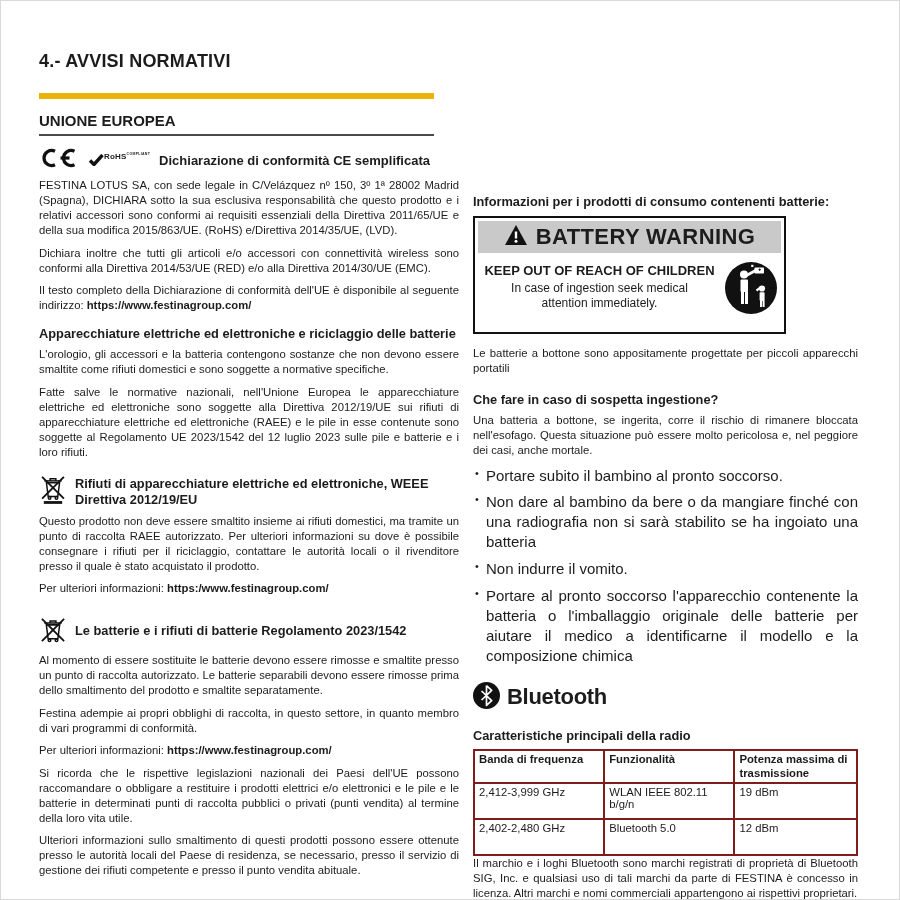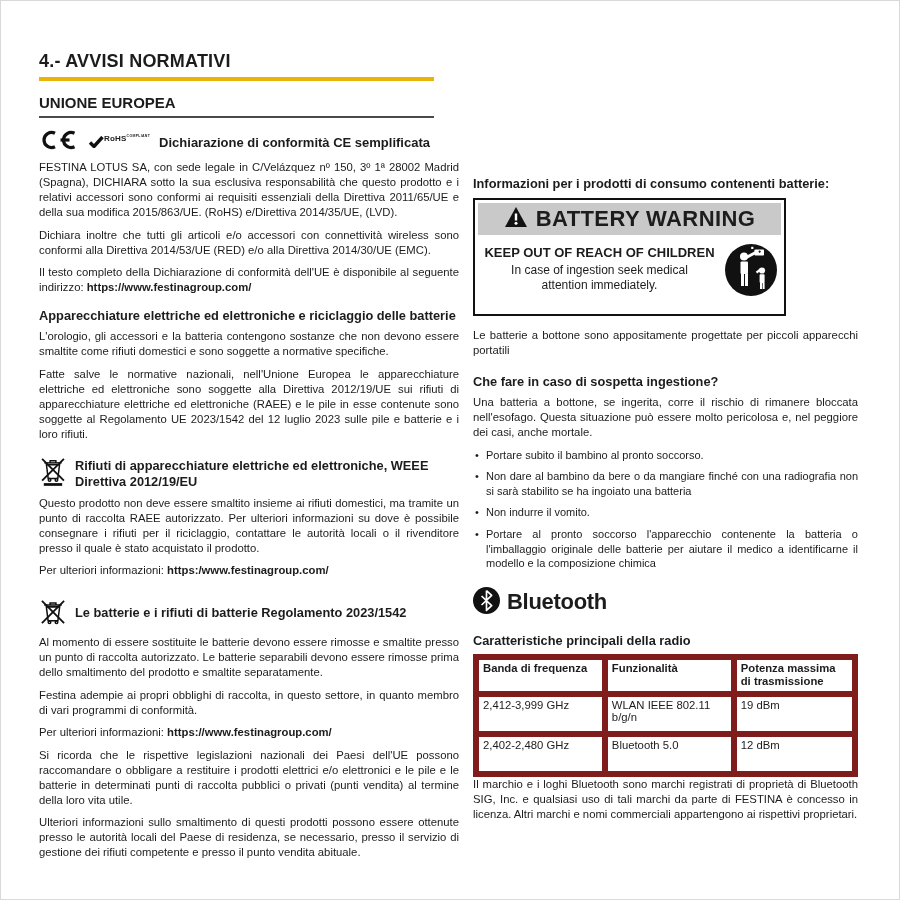--- a/index.html
+++ b/index.html
@@ -9,21 +9,21 @@
     font-family:"Liberation Sans","DejaVu Sans",sans-serif;
     color:#1c1c1c;
     padding:44px 0 0 38px;
     overflow:hidden;
   }
   .columns{display:flex;gap:14px;}
   .col-left{width:420px;flex:0 0 420px;}
   .col-right{width:385px;flex:0 0 385px;padding-top:82px;}
   h1.doc-title{
     font-size:18px;font-weight:bold;margin:6px 0 13px 0;
-    padding-bottom:5px;border-bottom:4px solid #eab308;width:395px;
+    padding-bottom:21px;border-bottom:6px solid #eab308;width:395px;
     letter-spacing:.2px;
   }
   h2.region-title{
     font-size:15px;font-weight:bold;margin:0 0 12px 0;
     padding-bottom:5px;border-bottom:2px solid #4a4a4a;width:395px;
   }
   .ce-row{display:flex;align-items:center;gap:9px;margin:10px 0 6px 0;}
   .ce-row .h{font-size:13px;font-weight:bold;}
   .rohs{display:flex;line-height:1;margin-top:-2px;}
   .rohs .tick{margin-bottom:-3px;}
@@ -42,30 +42,30 @@
   .warnband{
     background:#c9c9c9;height:32px;display:flex;align-items:center;justify-content:center;gap:8px;
   }
   .warnband .t{font-size:22px;font-weight:bold;letter-spacing:.4px;white-space:nowrap;}
   .warnbody{position:relative;min-height:62px;padding:8px 66px 6px 6px;}
   .warnbody .l1{font-size:13px;font-weight:bold;text-align:center;margin:2px 0 3px 0;}
   .warnbody .l2{font-size:12px;text-align:center;line-height:1.25;margin:0 14px;}
   .picto{position:absolute;right:4px;top:9px;}
   ul.blist{margin:2px 0 10px 0;padding-left:13px;list-style:none;}
   ul.blist li{
-    font-size:11px;line-height:1.33;text-align:justify;margin:0 0 7px 0;position:relative;
+    font-size:15px;line-height:1.33;text-align:justify;margin:0 0 7px 0;position:relative;
   }
   ul.blist li::before{content:"•";position:absolute;left:-11px;top:0;font-size:11px;}
   .bt-row{display:flex;align-items:center;gap:7px;margin:16px 0 2px 0;}
   .bt-row .bt-label{font-size:22px;font-weight:bold;letter-spacing:-0.3px;}
   table.radio{
     border-collapse:collapse;width:385px;margin-top:4px;font-size:11.3px;
   }
   table.radio th,table.radio td{
-    border:6px solid #7f1d1d;text-align:left;vertical-align:top;padding:2px 4px;
+    border:2px solid #7f1d1d;text-align:left;vertical-align:top;padding:2px 4px;
   }
   table.radio th{font-weight:bold;line-height:1.2;}
   table.radio td{height:30px;}
   .aftertable{margin-top:12px;}
 </style>
 </head>
 <body>
 
 <div class="page">
   <h1 class="doc-title">4.- AVVISI NORMATIVI</h1>

